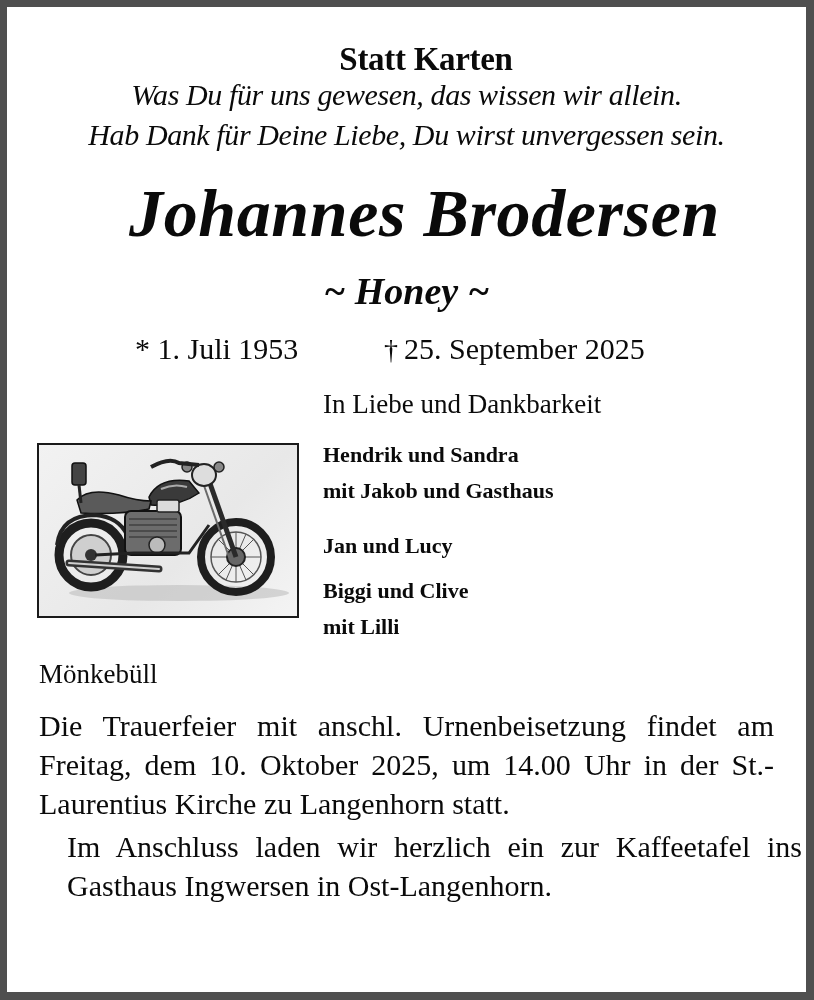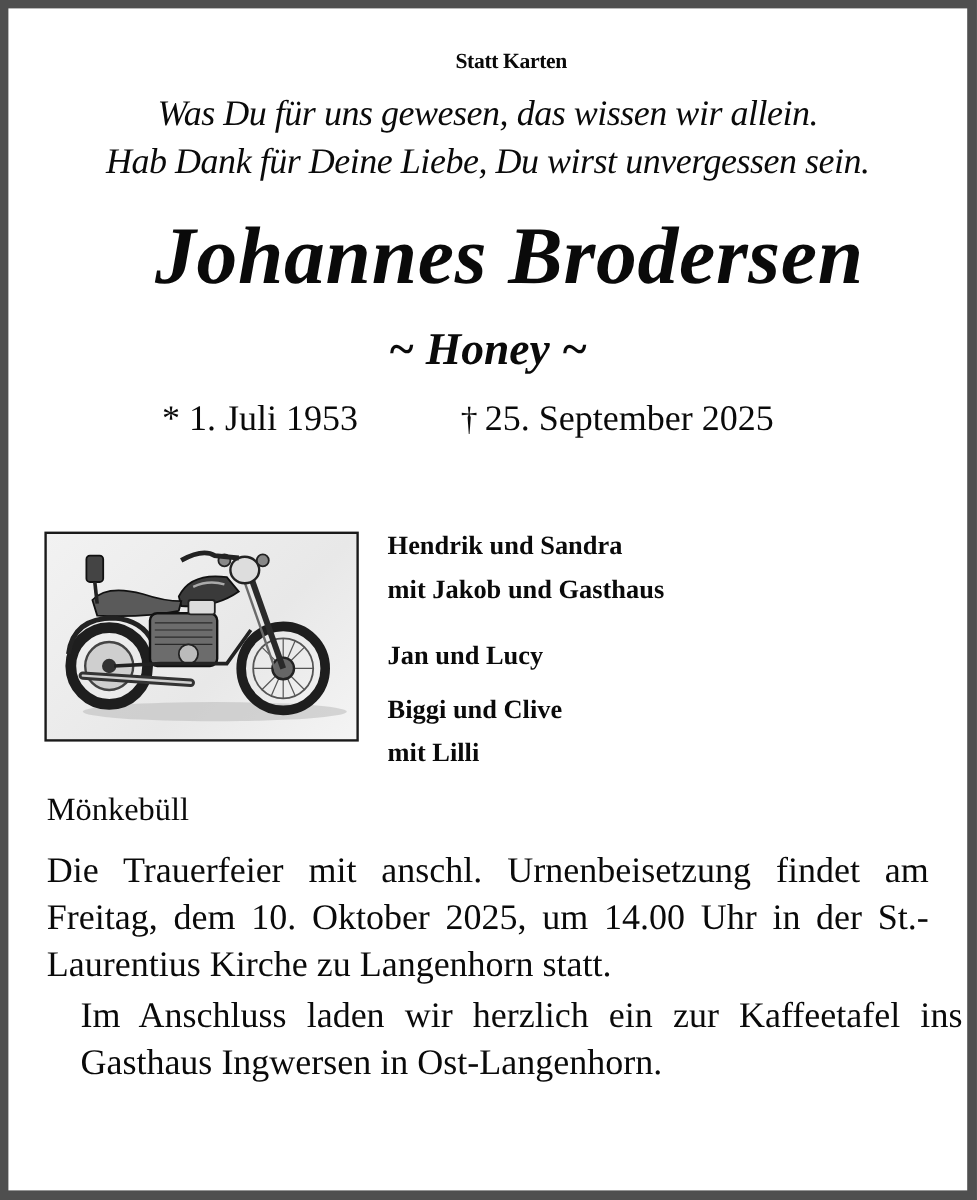--- a/index.html
+++ b/index.html
@@ -21,21 +21,21 @@
       top: 7px;
       width: 799px;
       height: 985px;
       background: #ffffff;
     }
     .abs { position: absolute; white-space: nowrap; }
     .center { left: 0; right: 0; text-align: center; }
 
     .heading-top {
       top: 34px;
-      font-size: 18px;
+      font-size: 33px;
       font-weight: bold;
       letter-spacing: -0.3px;
       padding-left: 39px;
     }
     .verse {
       font-style: italic;
       font-size: 30px;
       letter-spacing: -0.4px;
     }
     .verse-1 { top: 71px; }
@@ -127,20 +127,21 @@
   <div class="abs center name">Johannes Brodersen</div>
   <div class="abs center nickname">~ Honey ~</div>
 
   <div class="abs dates" style="left:0;right:0;">
     <span class="born">* 1. Juli 1953</span>
     <span class="died">
       <span class="cross-glyph">†</span><span>25. September 2025</span>
     </span>
   </div>
 
+  <div class="abs thanks">In Liebe und Dankbarkeit</div>
 
   <div class="photo">
     <svg width="258" height="171" viewBox="0 0 258 171" xmlns="http://www.w3.org/2000/svg">
 
       <ellipse cx="140" cy="148" rx="110" ry="8" fill="#b9b9b9" opacity="0.55"></ellipse>
 
       <circle cx="52" cy="110" r="32" fill="none" stroke="#1e1e1e" stroke-width="9"></circle>
       <circle cx="52" cy="110" r="20" fill="#cfcfcf" stroke="#444" stroke-width="2"></circle>
       <circle cx="52" cy="110" r="6" fill="#333"></circle>
 

